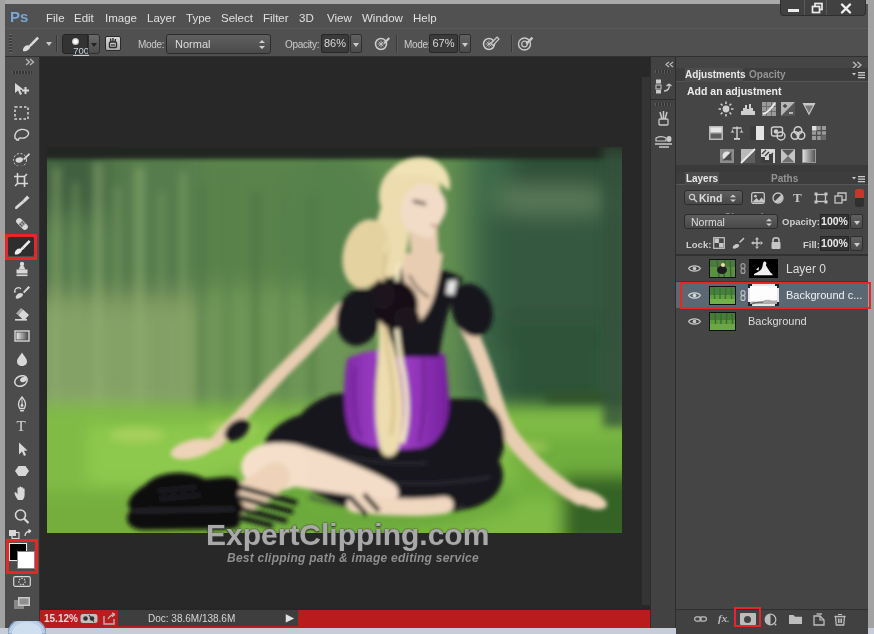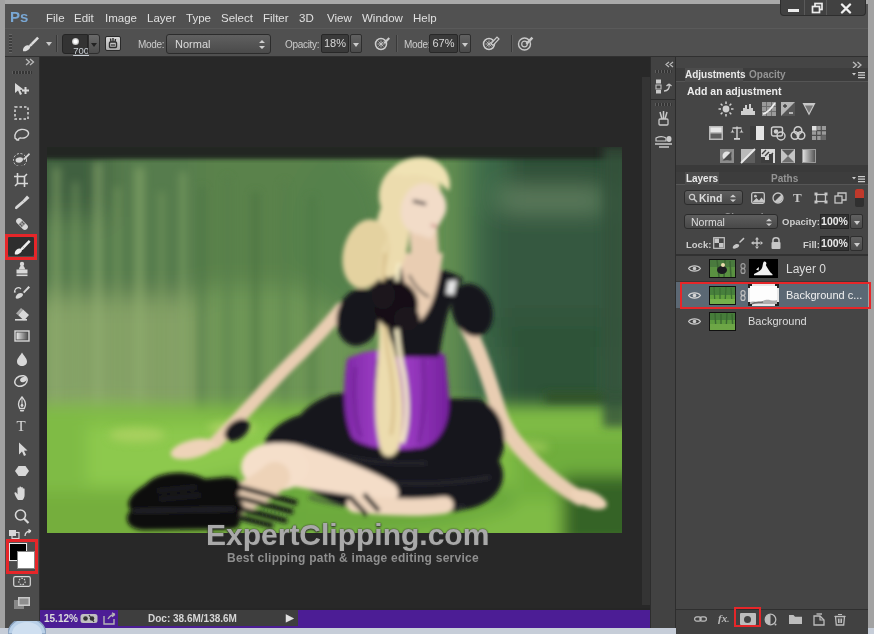--- a/index.html
+++ b/index.html
@@ -6,21 +6,21 @@
   body{width:874px;height:634px;overflow:hidden;font-family:"Liberation Sans",sans-serif;background:#9f9f9f;}
   #app{position:absolute;left:0;top:0;width:874px;height:634px;}
   .abs{position:absolute;}
   .titlebar{left:5px;top:4px;width:863px;height:24px;background:#515151;}
   .optionsbar{left:5px;top:28px;width:863px;height:29px;background:#505050;border-top:1px solid #5a5a5a;border-bottom:1px solid #303030;box-sizing:border-box;}
   .toolbar{left:5px;top:57px;width:35px;height:571px;background:#4c4c4c;border-right:1px solid #303030;box-sizing:border-box;}
   .docarea{left:40px;top:57px;width:610px;height:571px;background:#282828;}
   .tabbar{left:0px;top:0px;width:610px;height:20px;background:#2b2b2b;}
   .doctab{left:8px;top:2px;width:247px;height:18px;background:#4c4c4c;color:#d0d0d0;font-size:8.7px;white-space:nowrap;letter-spacing:0px;font-weight:bold;line-height:19px;padding-left:7px;box-sizing:border-box;}
   .pasteboard{left:0px;top:20px;width:610px;height:528px;background:#282828;}
-  .statusbar{left:0px;top:551px;width:610px;height:20px;background:#4c1d95;color:#dcdcdc;font-size:10px;font-weight:bold;}
+  .statusbar{left:0px;top:551px;width:610px;height:20px;background:#b91c1c;color:#dcdcdc;font-size:10px;font-weight:bold;}
   .strip{left:650px;top:57px;width:26px;height:571px;background:#424242;border-left:1px solid #2d2d2d;border-right:1px solid #2d2d2d;box-sizing:border-box;}
   .rightpanel{left:676px;top:57px;width:192px;height:571px;background:#454545;}
   .menus{color:#e0e0e0;font-size:11.5px;top:8px;position:absolute;left:-5px;width:105%;height:16px;}
   .menu{position:absolute;top:0;}
   .winbtns{left:780px;top:0px;width:86px;height:16px;background:#414141;border-radius:0 0 4px 4px;border:1px solid #2e2e2e;border-top:none;box-sizing:border-box;}
   .taskbar{left:0px;top:628px;width:874px;height:6px;background:#c6cdd8;}
   .redbox{border:3px solid #e62629;box-sizing:border-box;background:transparent;z-index:50;}
   svg{display:block;}
   .olabel{position:absolute;color:#cbcbcb;font-size:10px;letter-spacing:-0.3px;top:10px;}
   .obox{position:absolute;top:5px;height:19px;background:#3a3a3a;border:1px solid #282828;border-radius:2px;box-sizing:border-box;color:#d8d8d8;font-size:11px;text-align:center;line-height:17px;}
@@ -88,21 +88,21 @@
         </svg>
     </div>
     <span class="olabel" style="left:133px;">Mode:</span>
     <div class="abs" style="left:161px;top:5px;width:105px;height:20px;background:linear-gradient(#606060,#4a4a4a);border:1px solid #2c2c2c;border-radius:3px;box-sizing:border-box;color:#dcdcdc;font-size:11px;">
       <span class="abs" style="left:8px;top:3px;">Normal</span>
       <svg class="abs" style="left:91px;top:4px;" width="8" height="11" viewBox="0 0 8 11">
           <path d="M1 4 L4 1 L7 4 Z M1 7 L4 10 L7 7 Z" fill="#cfcfcf"></path>
         </svg>
     </div>
     <span class="olabel" style="left:280px;">Opacity:</span>
-    <div class="obox" style="left:316px;width:28px;">18%</div>
+    <div class="obox" style="left:316px;width:28px;">86%</div>
     <div class="oarr" style="left:345px;width:12px;"></div>
     <svg class="abs" style="left:369px;top:6px;" width="17" height="17" viewBox="0 0 17 17">
       <circle cx="7" cy="9" r="5.5" fill="none" stroke="#cdcdcd" stroke-width="1.5"></circle>
       <path d="M3.5 9 L10.5 9 M7 5.5 L7 12.5 M4.5 6.5 L9.5 11.5 M4.5 11.5 L9.5 6.5" stroke="#cdcdcd" stroke-width="0.8"></path>
       <path d="M9.5 7.5 L14.5 2.2 L16 3.8 L11 9 Z" fill="#cdcdcd"></path>
     </svg>
     <div class="osep" style="left:391px;"></div>
     <span class="olabel" style="left:399px;">Mode:</span>
     <div class="obox" style="left:424px;width:29px;">67%</div>
     <div class="oarr" style="left:454px;width:12px;"></div>
@@ -347,37 +347,37 @@
           <path d="M342 26 C352 10 378 6 392 16 C401 23 405 34 402 44 L394 37 C386 30 371 26 359 29 Z" fill="#f0e2b4"></path>
           <path d="M344 84 C330 126 334 168 346 198 C356 234 360 270 352 300 C348 312 336 313 333 301 C326 274 328 240 331 212 C333 182 330 142 336 102 Z" fill="#ecdcae"></path>
           <path d="M352 116 C346 158 350 198 357 228 C361 253 361 278 355 296" stroke="#f6ecc6" stroke-width="4.5" fill="none"></path>
           <path d="M338 106 C334 148 337 188 343 218 C347 243 348 266 344 288" stroke="#d8bf8a" stroke-width="3" fill="none"></path>
           <ellipse cx="349" cy="158" rx="22" ry="24" fill="#121115"></ellipse>
           <ellipse cx="336" cy="148" rx="12" ry="14" fill="#1a191e"></ellipse>
           <ellipse cx="360" cy="172" rx="13" ry="12" fill="#1a191e"></ellipse>
         </g>
       </svg>
       <div class="abs" style="left:166px;top:441px;width:300px;font-size:30px;font-weight:bold;color:#a9a9a9;text-shadow:0 0 2px #3a3a3a,0 1px 2px #2c2c2c;letter-spacing:0px;">ExpertClipping.com</div>
-      <div class="abs" style="left:187px;top:474px;width:300px;font-size:12px;font-weight:bold;color:#8f8f8f;letter-spacing:0.25px;">Best clipping path &amp; image editing service</div>
+      <div class="abs" style="left:187px;top:474px;width:300px;font-size:12px;font-weight:bold;color:#8f8f8f;letter-spacing:0.25px;font-style:italic;">Best clipping path &amp; image editing service</div>
       <div class="abs" style="left:602px;top:0;width:8px;height:528px;background:#343434;"></div>
     </div>
     <div class="abs statusbar">
       <div class="abs" style="left:78px;top:1px;width:180px;height:17px;background:#3e3e3e;"></div>
       <span class="abs" style="left:4px;top:5px;">15.12%</span>
       <svg class="abs" style="left:40px;top:5px;" width="18" height="11" viewBox="0 0 18 11">
           <rect x="0.5" y="1" width="17" height="9" rx="2.5" fill="#c0c0c0"></rect>
           <circle cx="5.5" cy="5.5" r="2.3" fill="#333"></circle>
           <circle cx="12" cy="5.5" r="2.3" fill="#333"></circle>
           <path d="M9 2 L14 9" stroke="#333" stroke-width="1.2"></path>
         </svg>
       <svg class="abs" style="left:63px;top:4px;" width="15" height="13" viewBox="0 0 15 13">
           <path d="M1 4 L1 12 L11 12 L11 7" stroke="#b5b5b5" stroke-width="1.4" fill="none"></path>
           <path d="M5 7 C7 3.5 9 2.5 12 2.5 M12 2.5 L9 0.8 M12 2.5 L9 4.6" stroke="#b5b5b5" stroke-width="1.4" fill="none"></path>
         </svg>
-      <span class="abs" style="left:99px;top:5px;font-weight:bold;color:#d6d6d6;padding-left:9px;">Doc: 38.6M/138.6M</span>
+      <span class="abs" style="left:99px;top:5px;font-weight:normal;color:#d6d6d6;padding-left:9px;">Doc: 38.6M/138.6M</span>
       <span class="abs" style="left:246px;top:4px;color:#e0e0e0;font-size:10px;">▶</span>
       <div class="abs" style="left:0;top:0;width:610px;height:2px;background:#262626;"></div>
     </div>
   </div>
 
   <div class="abs strip">
     <svg class="abs" style="left:14px;top:4px;" width="9" height="7" viewBox="0 0 9 7">
         <path d="M4 1 L1 3.5 L4 6 M8 1 L5 3.5 L8 6" stroke="#bbb" stroke-width="1.2" fill="none"></path>
       </svg>
     <div class="abs" style="left:4px;top:13px;width:17px;height:3px;background:repeating-linear-gradient(90deg,#5e5e5e 0 1px,#353535 1px 3px);"></div>

